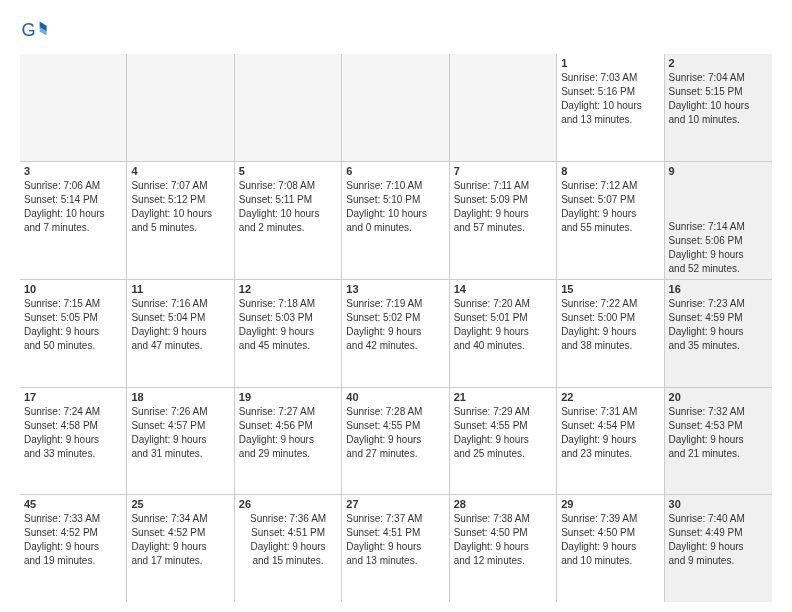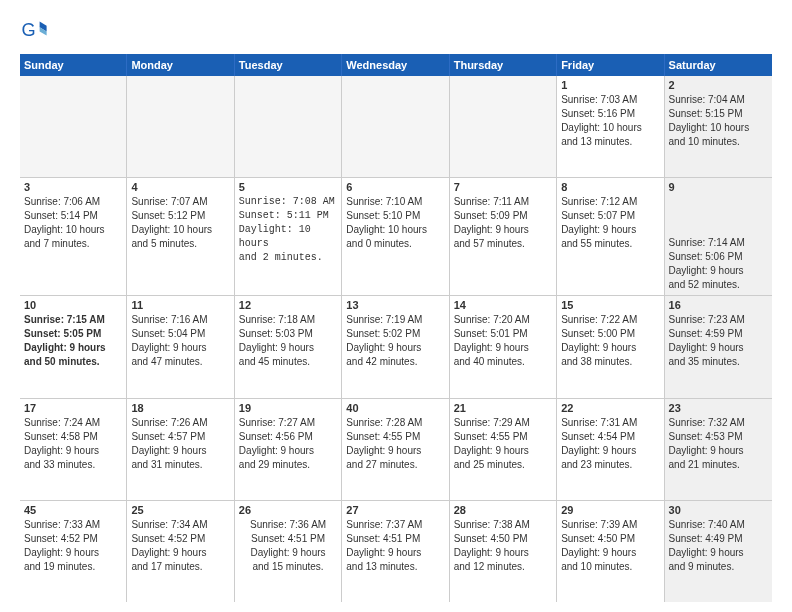--- a/index.html
+++ b/index.html
@@ -124,29 +124,20 @@
         <div><span></span></div>
       </div>
     </div>
     <div class="title-block">
       <div class="month-title"></div>
       <div class="subtitle"></div>
     </div>
   </div>
 
   <div class="calendar">
-    <div class="cal-header">
-    <div class="cal-header-cell">Sunday</div>
-        <div class="cal-header-cell">Monday</div>
-        <div class="cal-header-cell">Tuesday</div>
-        <div class="cal-header-cell">Wednesday</div>
-        <div class="cal-header-cell">Thursday</div>
-        <div class="cal-header-cell">Friday</div>
-        <div class="cal-header-cell">Saturday</div>
-      </div>
     <div class="cal-body">
     <div class="cal-row">
           <div class="cal-cell empty"></div>
           <div class="cal-cell empty"></div>
           <div class="cal-cell empty"></div>
           <div class="cal-cell empty"></div>
           <div class="cal-cell empty"></div>
           <div class="cal-cell">
             <div class="day-num">1</div>
             <div class="day-info" style="white-space: pre-line;">Sunrise: 7:03 AM
@@ -172,21 +163,21 @@
           </div>
           <div class="cal-cell">
             <div class="day-num">4</div>
             <div class="day-info" style="white-space: pre-line;">Sunrise: 7:07 AM
 Sunset: 5:12 PM
 Daylight: 10 hours
 and 5 minutes.</div>
           </div>
           <div class="cal-cell">
             <div class="day-num">5</div>
-            <div class="day-info" style="white-space: pre-line; font-family: Liberation Mono, monospace;">Sunrise: 7:08 AM
+            <div class="day-info" style="white-space: pre-line;">Sunrise: 7:08 AM
 Sunset: 5:11 PM
 Daylight: 10 hours
 and 2 minutes.</div>
           </div>
           <div class="cal-cell">
             <div class="day-num">6</div>
             <div class="day-info" style="white-space: pre-line;">Sunrise: 7:10 AM
 Sunset: 5:10 PM
 Daylight: 10 hours
 and 0 minutes.</div>
@@ -209,21 +200,21 @@
             <div class="day-num">9</div>
             <div class="day-info" style="white-space: pre-line; margin-top: 43px;">Sunrise: 7:14 AM
 Sunset: 5:06 PM
 Daylight: 9 hours
 and 52 minutes.</div>
           </div>
         </div>
         <div class="cal-row">
           <div class="cal-cell">
             <div class="day-num">10</div>
-            <div class="day-info" style="white-space: pre-line; font-weight: bold;">Sunrise: 7:15 AM
+            <div class="day-info" style="white-space: pre-line;">Sunrise: 7:15 AM
 Sunset: 5:05 PM
 Daylight: 9 hours
 and 50 minutes.</div>
           </div>
           <div class="cal-cell">
             <div class="day-num">11</div>
             <div class="day-info" style="white-space: pre-line;">Sunrise: 7:16 AM
 Sunset: 5:04 PM
 Daylight: 9 hours
 and 47 minutes.</div>
@@ -301,21 +292,21 @@
 and 25 minutes.</div>
           </div>
           <div class="cal-cell">
             <div class="day-num">22</div>
             <div class="day-info" style="white-space: pre-line;">Sunrise: 7:31 AM
 Sunset: 4:54 PM
 Daylight: 9 hours
 and 23 minutes.</div>
           </div>
           <div class="cal-cell shaded">
-            <div class="day-num">23</div>
+            <div class="day-num">20</div>
             <div class="day-info" style="white-space: pre-line;">Sunrise: 7:32 AM
 Sunset: 4:53 PM
 Daylight: 9 hours
 and 21 minutes.</div>
           </div>
         </div>
         <div class="cal-row">
           <div class="cal-cell">
             <div class="day-num">45</div>
             <div class="day-info" style="white-space: pre-line;">Sunrise: 7:33 AM

